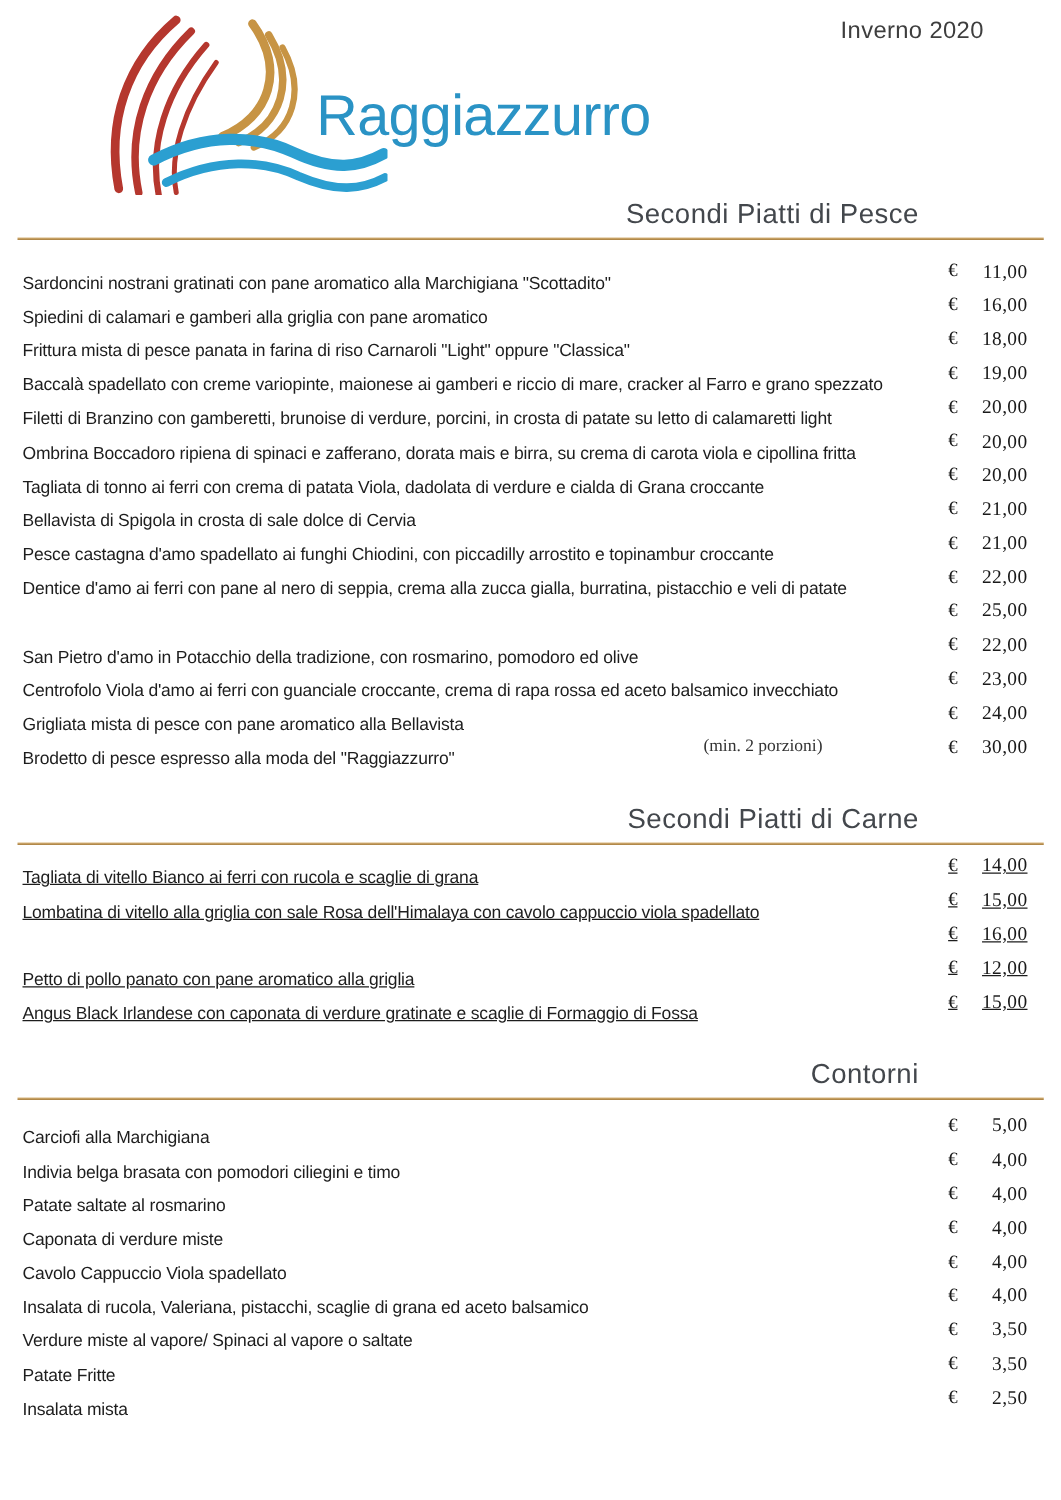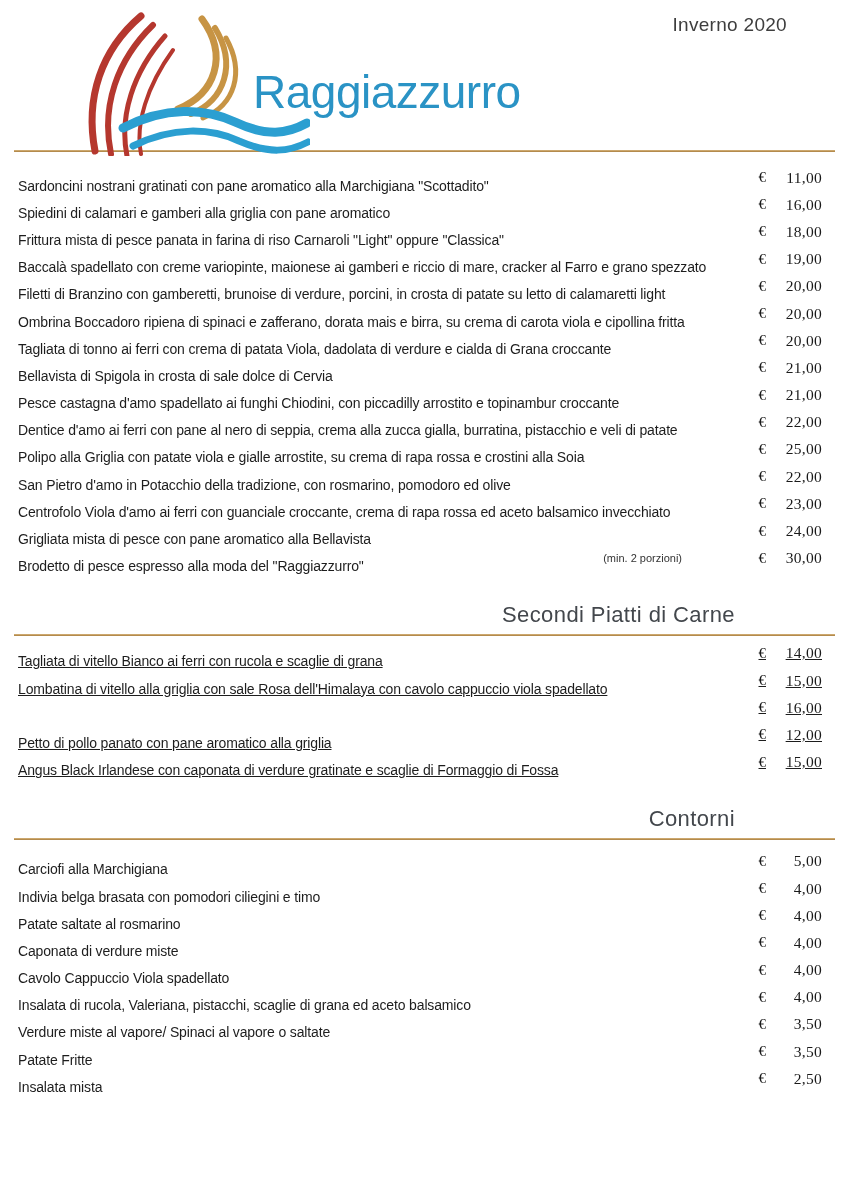--- a/index.html
+++ b/index.html
@@ -49,21 +49,21 @@
   .row{
     height:27.2px;display:flex;align-items:center;
   }
   .item-name{
     font-size:14px;letter-spacing:-0.15px;color:var(--ink);
     white-space:nowrap;
     margin-top:16px;
   }
   .spacer{flex:1;}
   .item-note{
-    font-size:11px;color:#333;margin-right:44px;white-space:nowrap;
+    font-size:14px;color:#333;margin-right:68px;white-space:nowrap;font-family:Liberation Serif, serif;
   }
   .item-currency{
     width:40px;text-align:right;
     font-family:"Liberation Serif",serif;font-size:15px;color:#1a1a1a;
   }
   .item-price{
     width:56px;text-align:right;
     font-family:"Liberation Serif",serif;font-size:15.5px;color:#1a1a1a;
     letter-spacing:0.3px;
   }
@@ -89,20 +89,21 @@
         <path d="M48,122 C90,100 130,102 160,116 C192,131 212,128 232,117" stroke-width="9"></path>
         <path d="M58,140 C98,120 136,122 164,135 C194,148 214,146 233,136" stroke-width="7"></path>
       </g>
     </svg>
     <div class="brand">Raggiazzurro</div>
     <div class="season">Inverno 2020</div>
   </header>
 
   <main id="menu-sections">
       <section class="menu-section s0">
+        <h2 class="section-title">Secondi Piatti di Pesce</h2>
         <div class="rule"></div>
         <div class="items">
           <div class="row">
             <span class="item-name">Sardoncini nostrani gratinati con pane aromatico alla Marchigiana "Scottadito"</span>
             <span class="spacer"></span>
             <span class="item-currency">€</span>
             <span class="item-price">11,00</span>
           </div>
           <div class="row">
             <span class="item-name">Spiedini di calamari e gamberi alla griglia con pane aromatico</span>
@@ -152,21 +153,20 @@
             <span class="item-currency">€</span>
             <span class="item-price">21,00</span>
           </div>
           <div class="row">
             <span class="item-name">Dentice d'amo ai ferri con pane al nero di seppia, crema alla zucca gialla, burratina, pistacchio e veli di patate</span>
             <span class="spacer"></span>
             <span class="item-currency">€</span>
             <span class="item-price">22,00</span>
           </div>
           <div class="row">
-            <span class="item-name">Polipo alla Griglia con patate viola e gialle arrostite, su crema di rapa rossa e crostini alla Soia</span>
             <span class="spacer"></span>
             <span class="item-currency">€</span>
             <span class="item-price">25,00</span>
           </div>
           <div class="row">
             <span class="item-name">San Pietro d'amo in Potacchio della tradizione, con rosmarino, pomodoro ed olive</span>
             <span class="spacer"></span>
             <span class="item-currency">€</span>
             <span class="item-price">22,00</span>
           </div>

